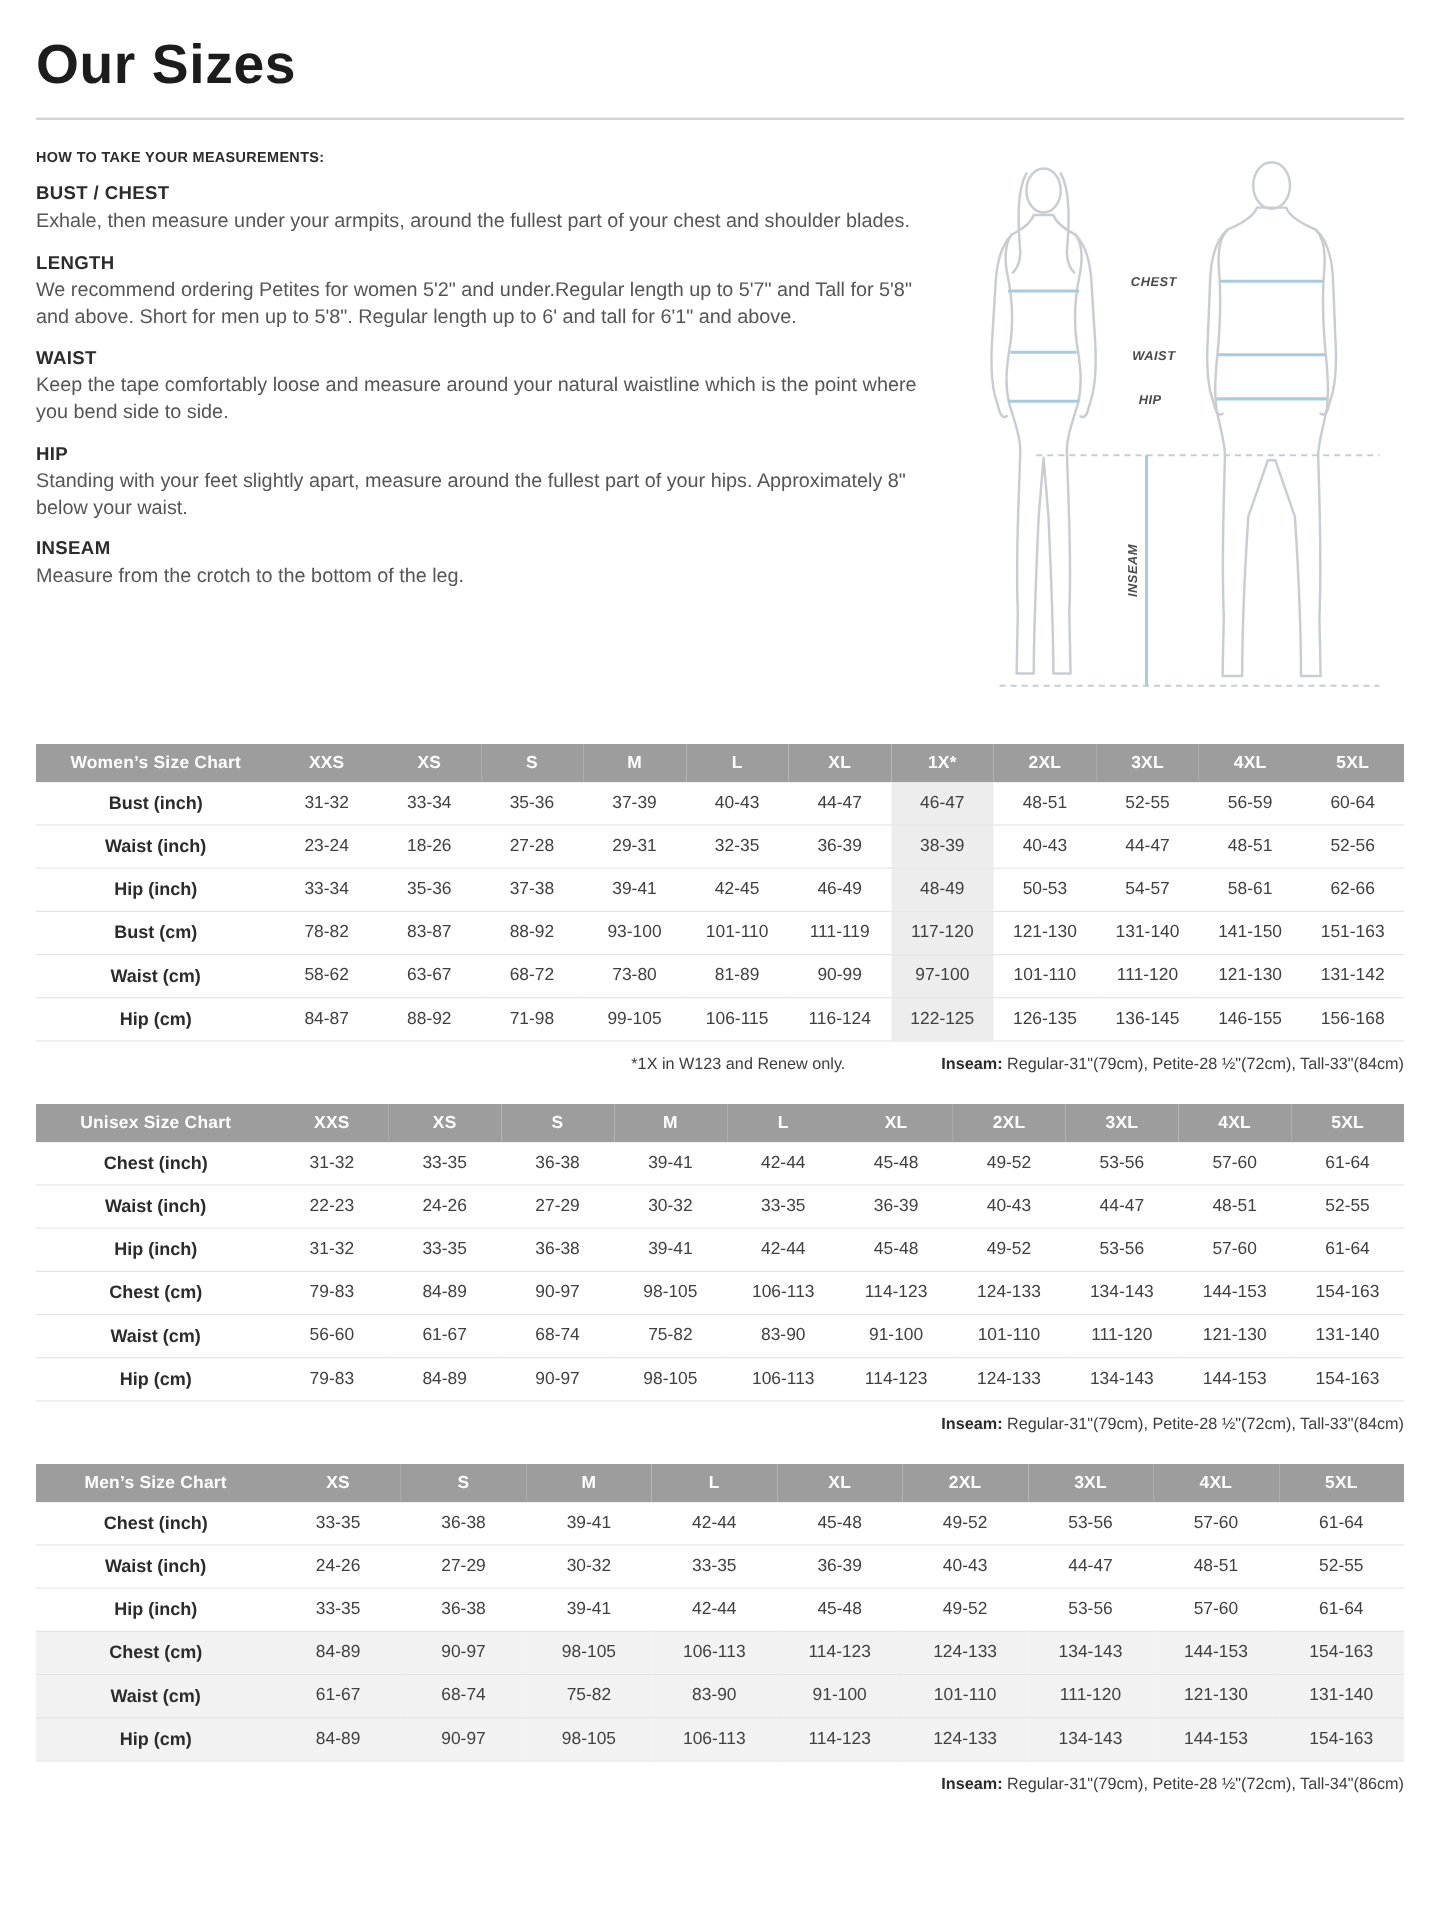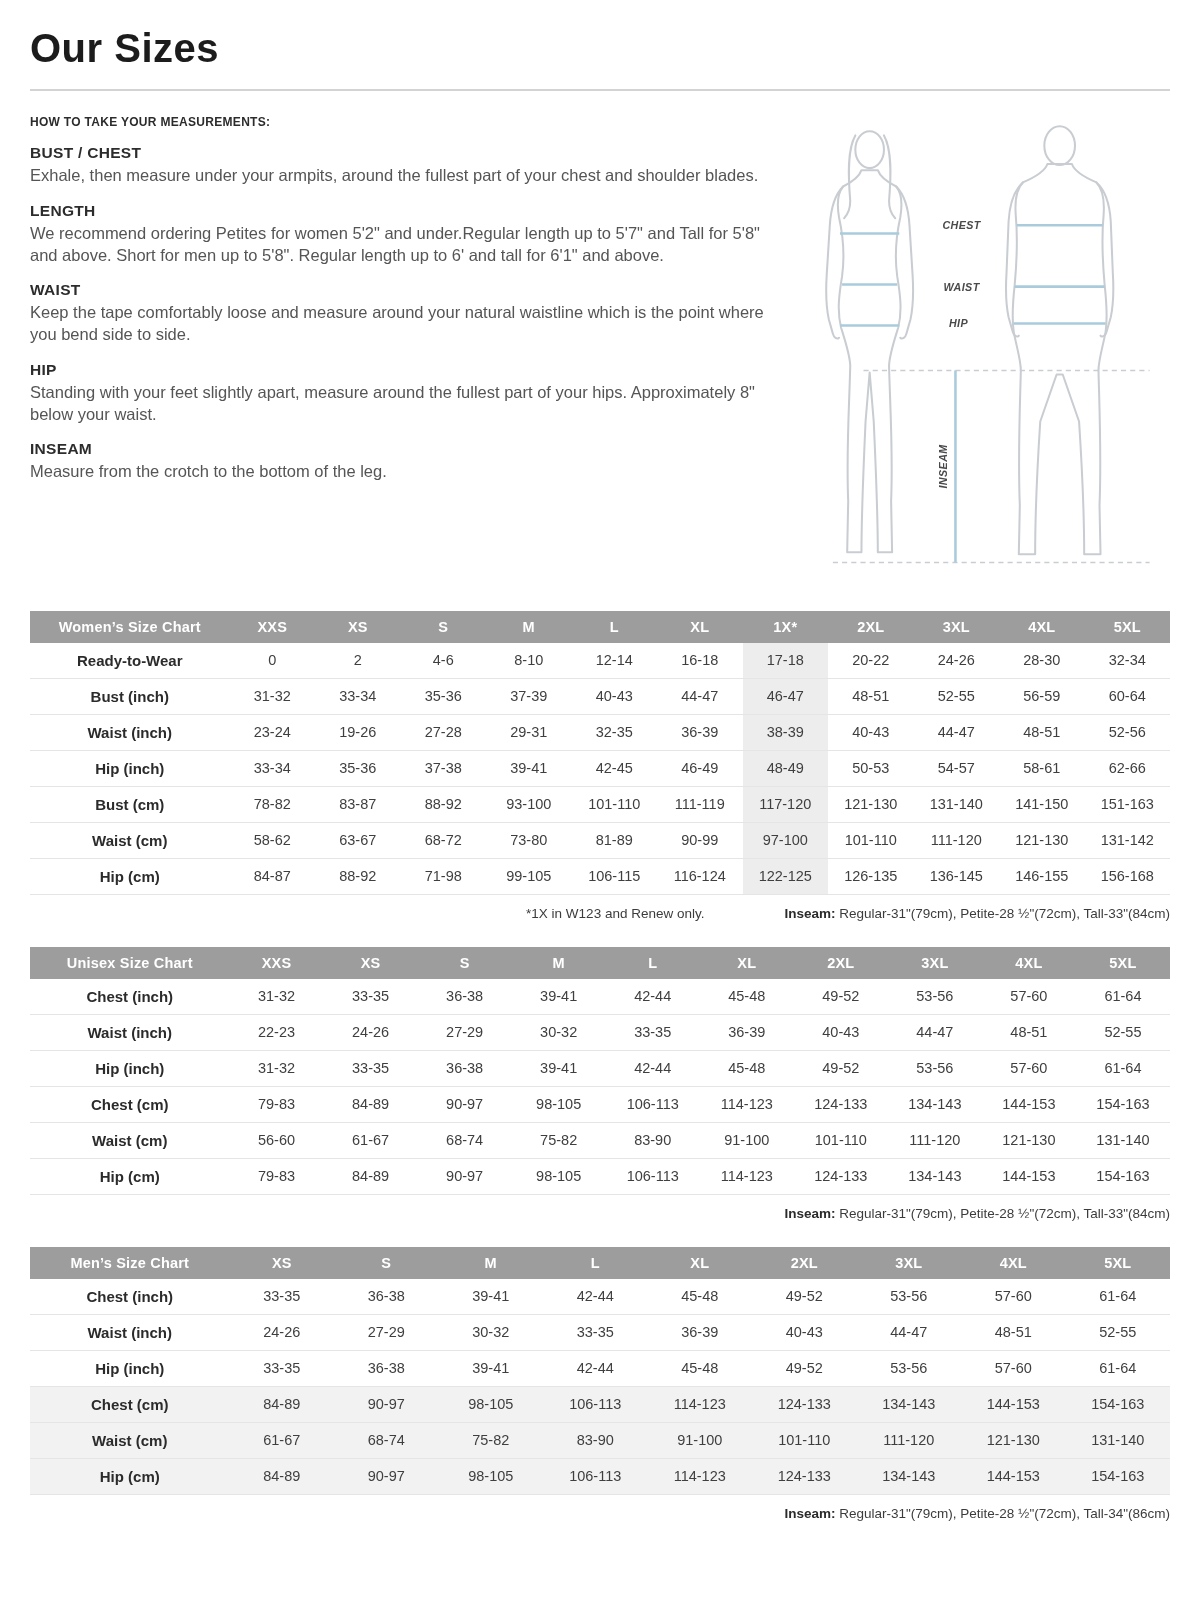--- a/index.html
+++ b/index.html
@@ -6,21 +6,21 @@
   html, body { background: #ffffff; }
   body {
     width: 1200px;
     min-height: 1600px;
     font-family: "Liberation Sans", sans-serif;
     color: #4a4a4a;
   }
   .page { padding: 26px 30px 18px 30px; }
 
   h1.page-title {
-    font-size: 40px;
+    font-size: 46px;
     font-weight: 700;
     color: #1c1c1c;
     letter-spacing: 0.5px;
   }
   .title-rule {
     border: none;
     border-top: 2px solid #d3d3d3;
     margin: 18px 0 24px 0;
   }
 
@@ -191,51 +191,37 @@
             <th>XL</th>
             <th>1X*</th>
             <th>2XL</th>
             <th>3XL</th>
             <th>4XL</th>
             <th>5XL</th>
           </tr>
         </thead>
         <tbody>
           <tr>
-            <td class="row-label">Ready-to-Wear</td>
-            <td>0</td>
-            <td>2</td>
-            <td>4-6</td>
-            <td>8-10</td>
-            <td>12-14</td>
-            <td>16-18</td>
-            <td class="hl">17-18</td>
-            <td>20-22</td>
-            <td>24-26</td>
-            <td>28-30</td>
-            <td>32-34</td>
-          </tr>
-          <tr>
             <td class="row-label">Bust (inch)</td>
             <td>31-32</td>
             <td>33-34</td>
             <td>35-36</td>
             <td>37-39</td>
             <td>40-43</td>
             <td>44-47</td>
             <td class="hl">46-47</td>
             <td>48-51</td>
             <td>52-55</td>
             <td>56-59</td>
             <td>60-64</td>
           </tr>
           <tr>
             <td class="row-label">Waist (inch)</td>
             <td>23-24</td>
-            <td>19-26</td>
+            <td>18-26</td>
             <td>27-28</td>
             <td>29-31</td>
             <td>32-35</td>
             <td>36-39</td>
             <td class="hl">38-39</td>
             <td>40-43</td>
             <td>44-47</td>
             <td>48-51</td>
             <td>52-56</td>
           </tr>

